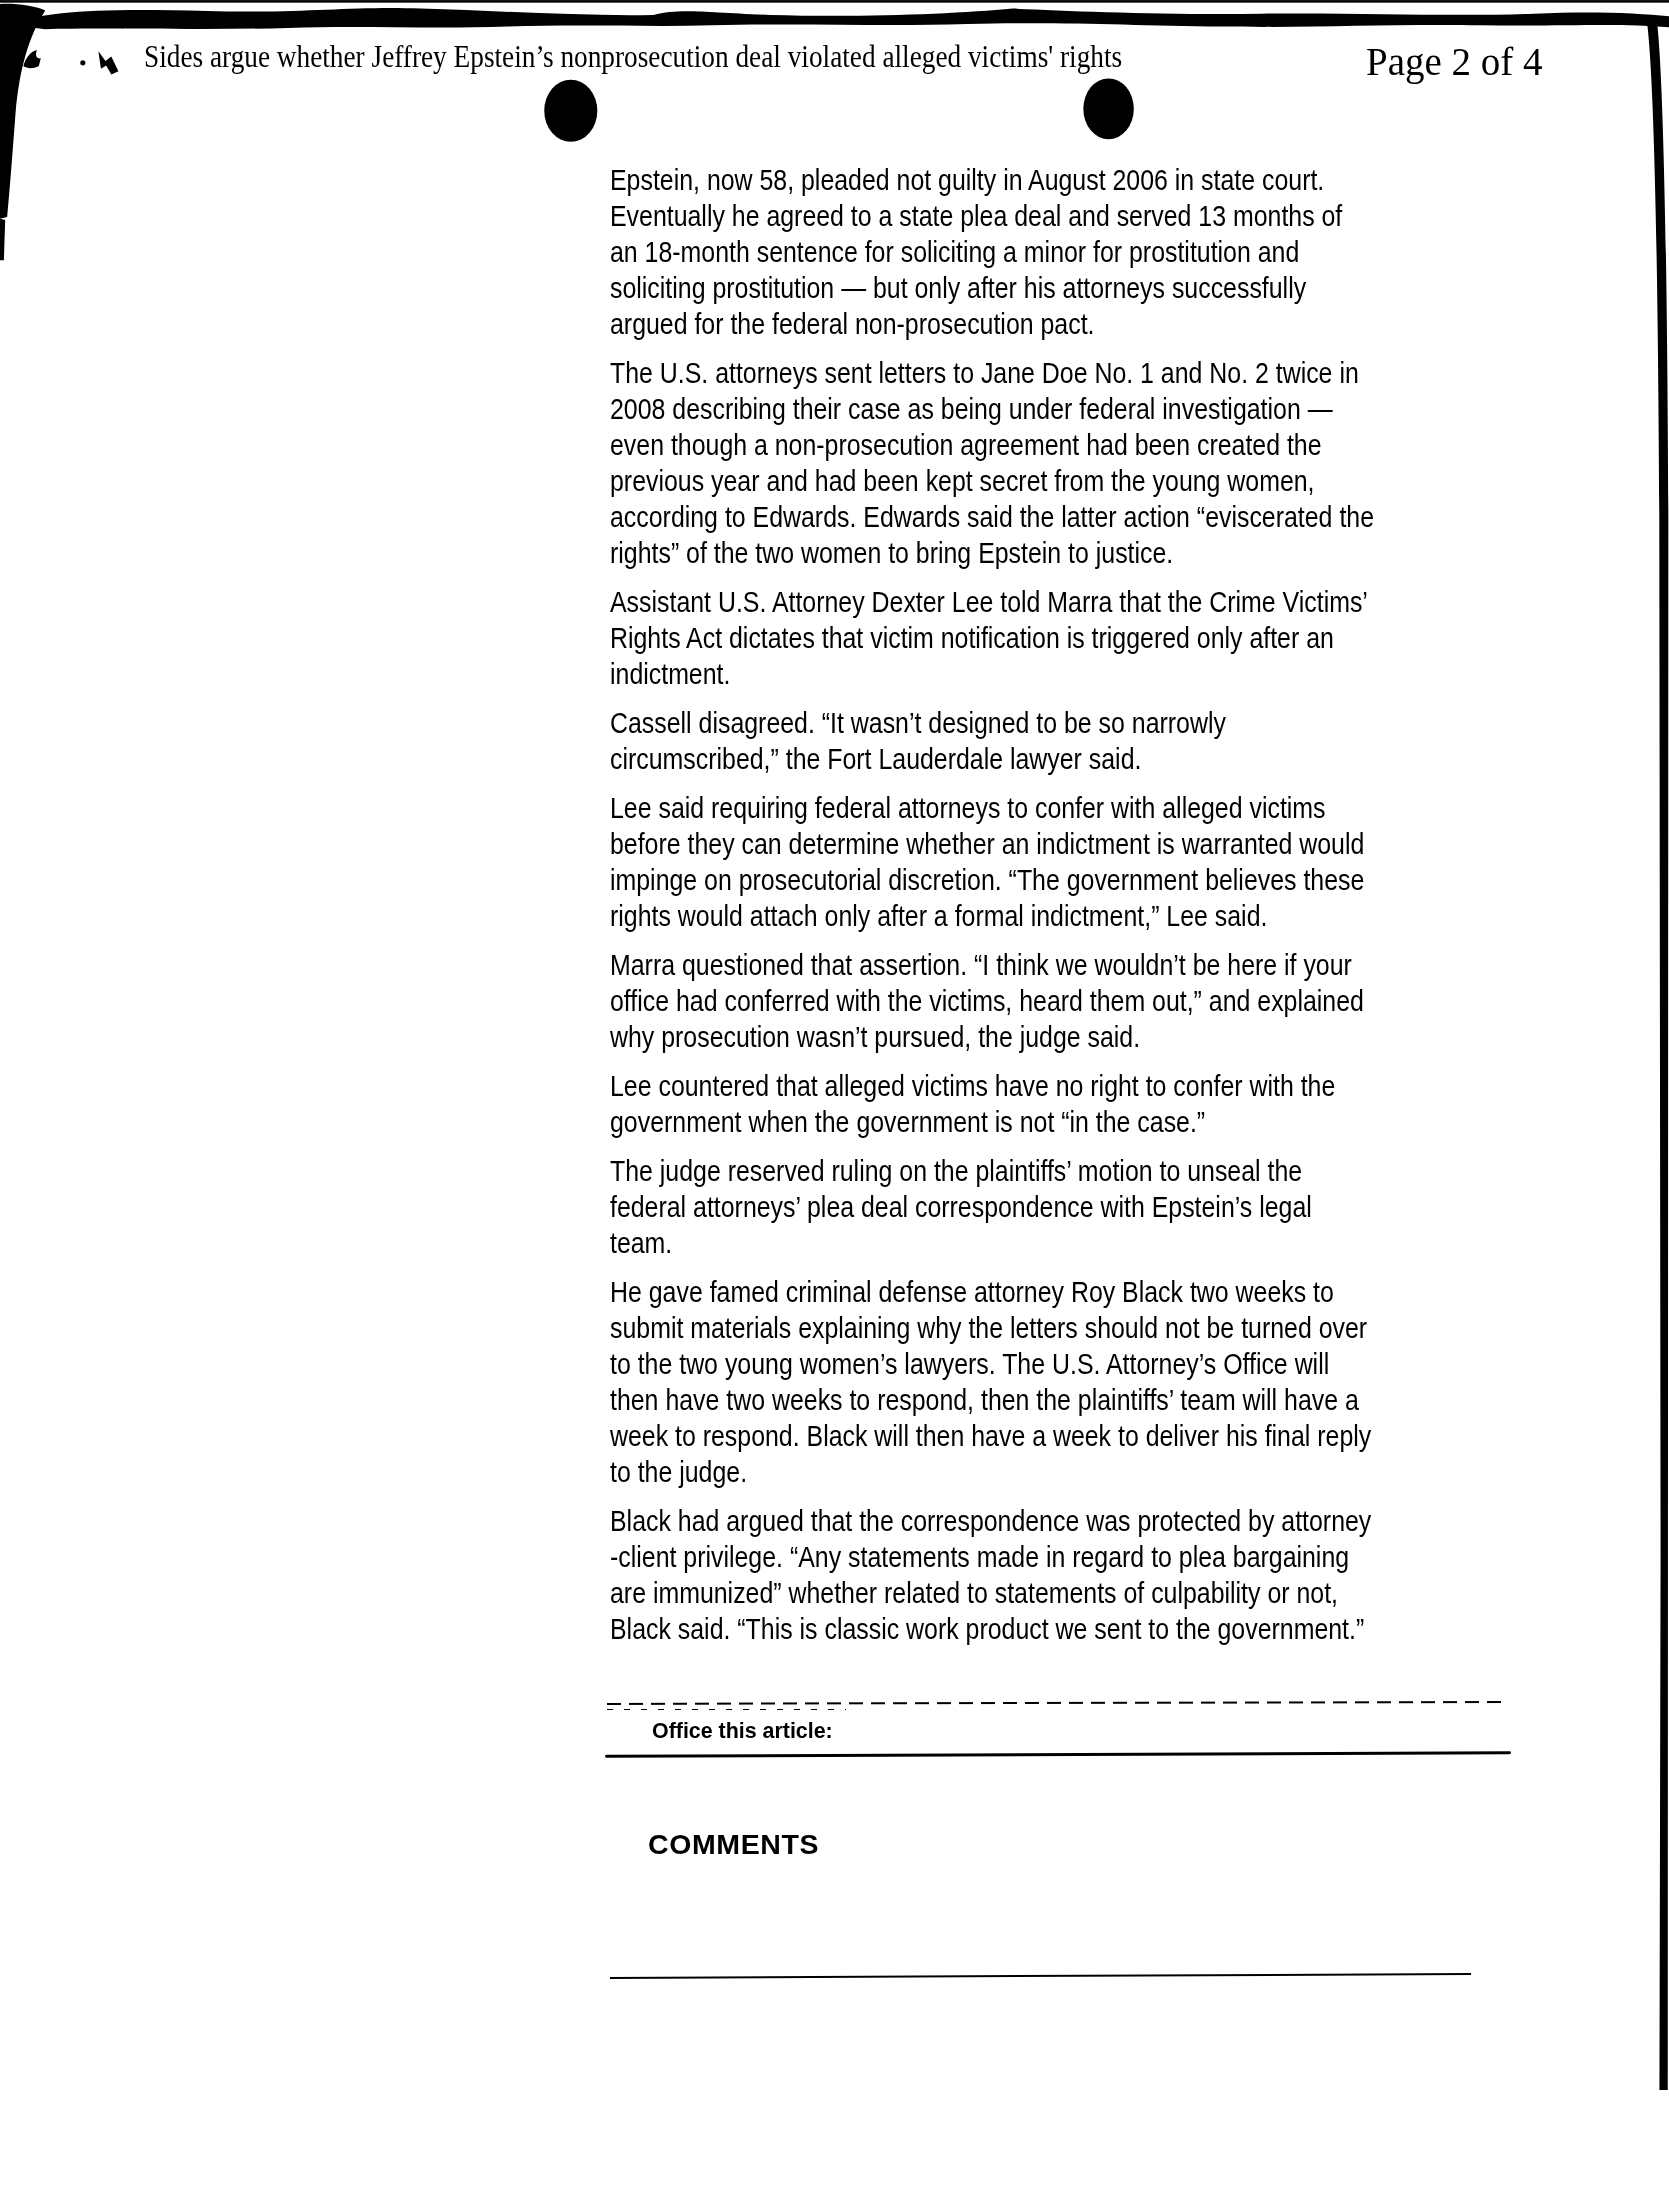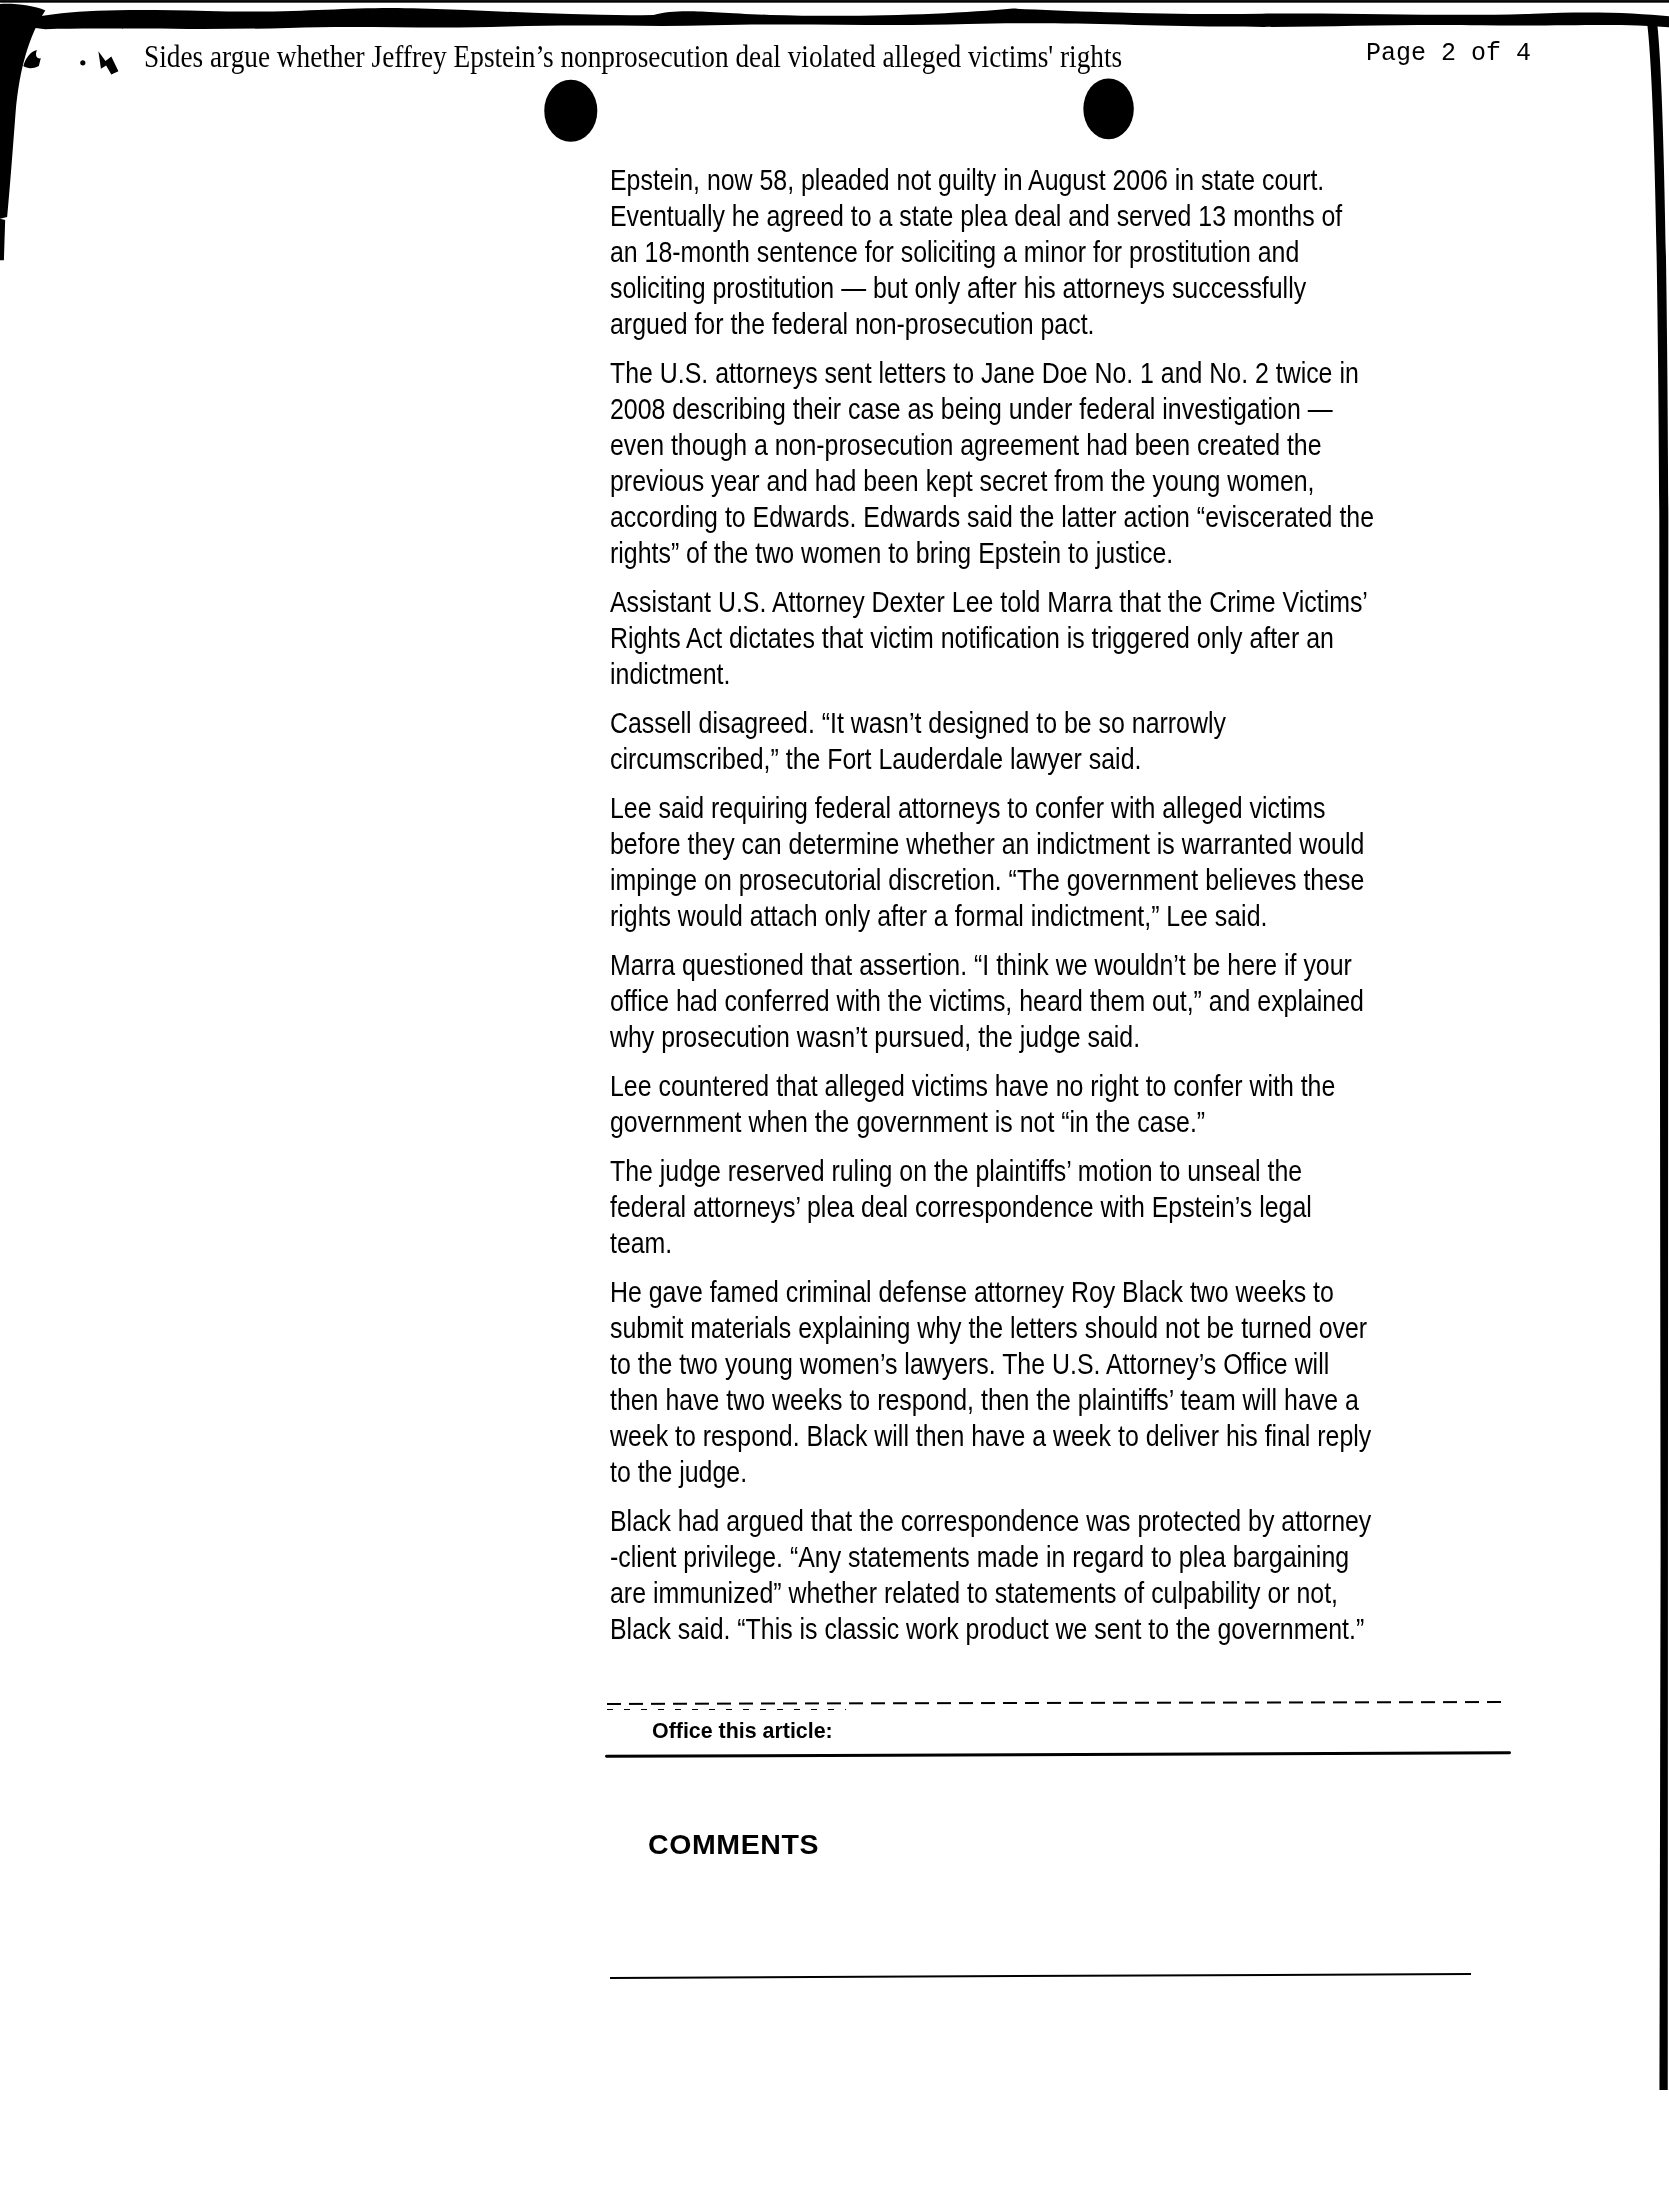--- a/index.html
+++ b/index.html
@@ -11,21 +11,21 @@
     overflow:hidden;
   }
   .artifacts{position:absolute;left:0;top:0;width:1669px;height:2205px;pointer-events:none;}
   .header-title{
     position:absolute;left:144px;top:39px;
     font-family:"Liberation Serif",serif;font-size:31px;
     transform:scaleX(0.88);transform-origin:0 0;white-space:pre;
   }
   .header-page{
     position:absolute;left:1366px;top:39px;
-    font-family:Liberation Mono, monospace;font-size:25px;white-space:pre;text-align:center;
+    font-family:Liberation Serif, serif;font-size:39px;white-space:pre;text-align:center;
   }
   .article{
     position:absolute;left:610px;top:162px;
     font-size:30px;line-height:36px;
     transform:scaleX(0.83);transform-origin:0 0;
   }
   .para{margin:0 0 13px 0;white-space:pre;}
   .divider-dashed{
     position:absolute;left:607px;top:1702px;width:901px;height:1.9px;
     background:repeating-linear-gradient(90deg,#000 0 13.6px,transparent 13.6px 22px);

